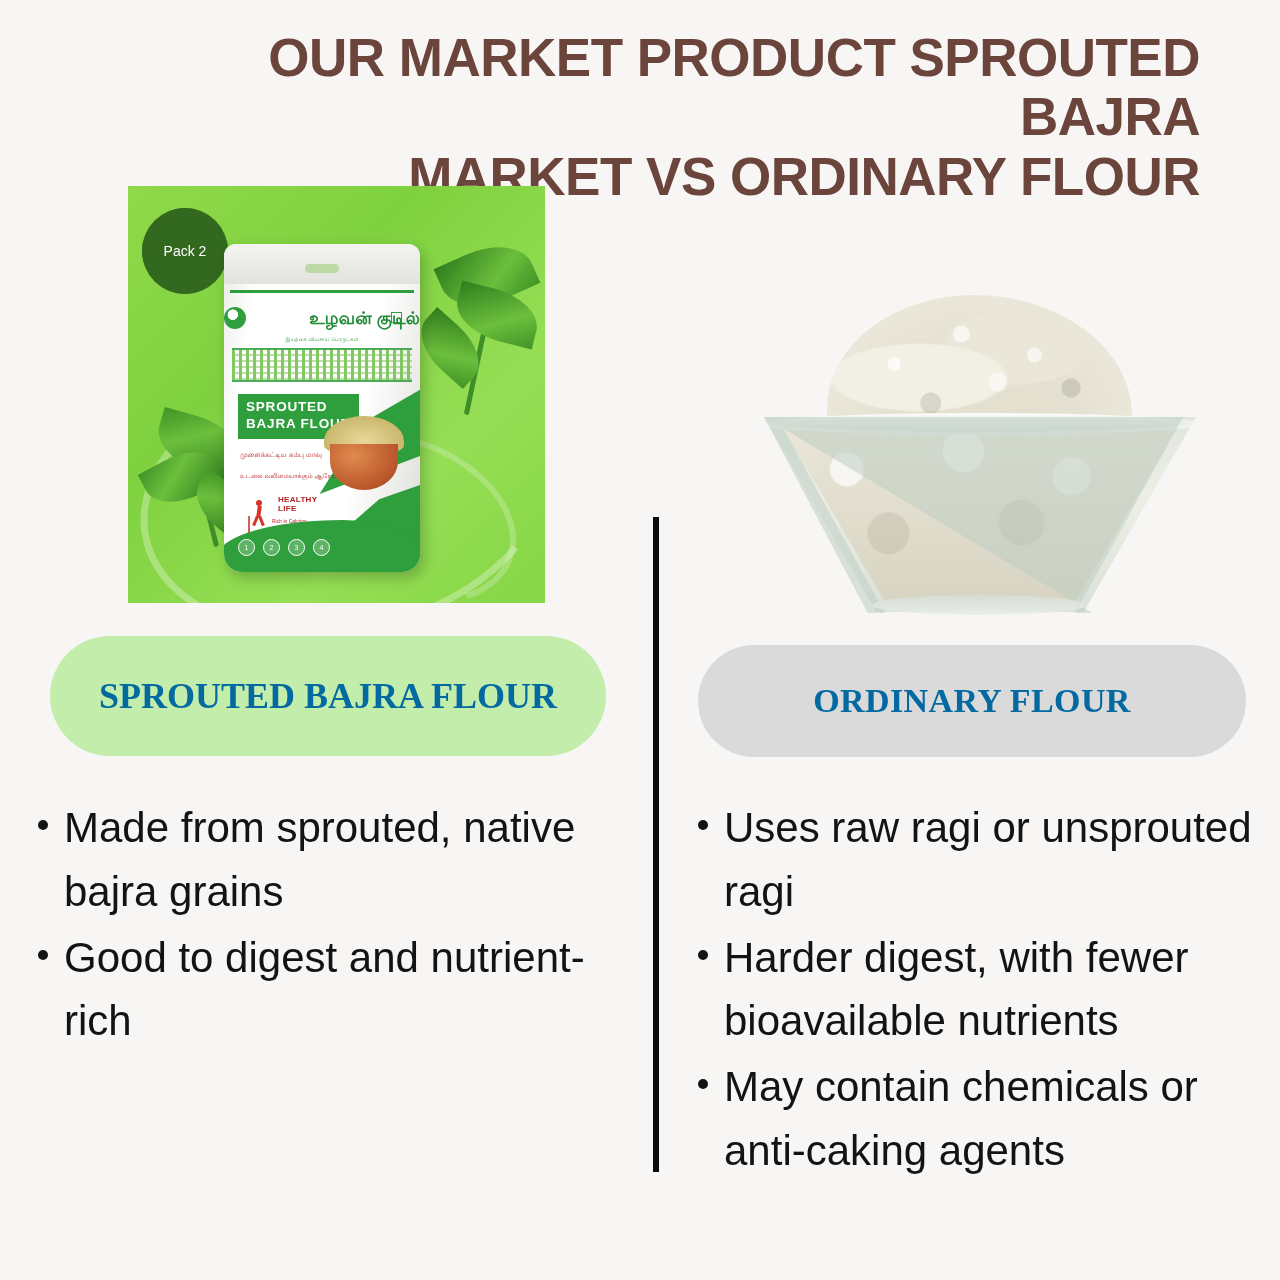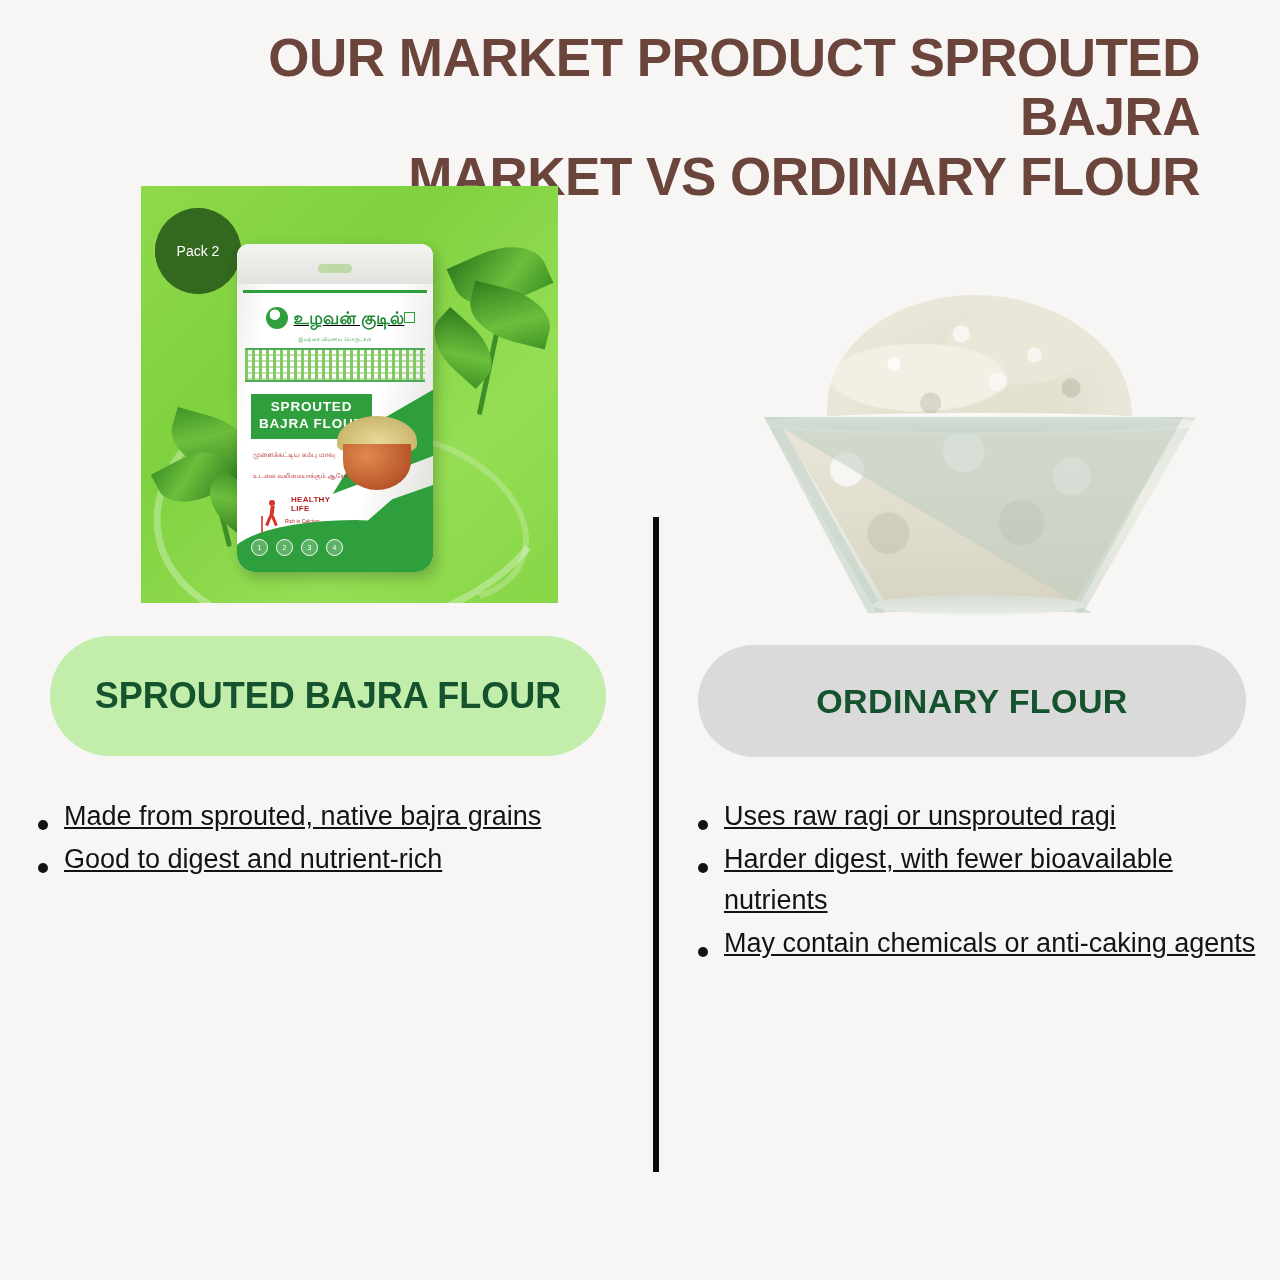--- a/index.html
+++ b/index.html
@@ -52,21 +52,20 @@
 
   
   .product-photo {
     position: absolute;
     left: 110px;
     top: 6px;
     width: 417px;
     height: 417px;
     background: linear-gradient(135deg, #8fd94a 0%, #7fd13f 35%, #95de55 70%, #86d646 100%);
     overflow: hidden;
-    margin-left: 13px;
   }
   .swirl {
     position: absolute;
     left: 10px;
     bottom: -30px;
     width: 400px;
     height: 260px;
     border-radius: 50%;
     border: 7px solid rgba(255,255,255,0.30);
     border-right-color: transparent;
@@ -160,23 +159,22 @@
     height: 3px;
     background: #2f9e3c;
   }
   .brand-row {
     position: absolute;
     left: 0; right: 0;
     top: 54px;
     height: 40px;
     display: flex;
     align-items: center;
-    justify-content: center;
+    justify-content: space-between;
     gap: 6px;
-    text-decoration: underline;
   }
   .brand-logo {
     width: 22px; height: 22px;
     border-radius: 50%;
     background: radial-gradient(circle at 40% 35%, #ffffff 0 26%, #2f9e3c 28% 100%);
   }
   .brand-tamil {
     color: #1f8a34;
     font-size: 17px;
     font-weight: bold;
@@ -232,21 +230,20 @@
     position: absolute;
     left: 14px;
     top: 150px;
     background: #2f9e3c;
     color: #ffffff;
     font-size: 13.5px;
     font-weight: bold;
     letter-spacing: 0.8px;
     padding: 5px 8px 6px 8px;
     line-height: 1.25;
-    text-align: center;
   }
   .prod-tamil {
     position: absolute;
     left: 16px;
     top: 206px;
     color: #b32222;
     font-size: 7px;
     line-height: 1.3;
   }
   .prod-tamil2 {
@@ -448,23 +445,23 @@
     border-radius: 50%;
     background: linear-gradient(180deg, rgba(214,222,214,.95), rgba(233,238,232,.85));
   }
 
   
   .pill {
     position: absolute;
     display: flex;
     align-items: center;
     justify-content: center;
-    color: #14532d;
+    color: #0369a1;
     font-weight: bold;
-    font-family: Liberation Sans, sans-serif;
+    font-family: Liberation Serif, serif;
     box-sizing: border-box;
   }
   .pill-left {
     left: 50px;
     top: 636px;
     width: 556px;
     height: 120px;
     background: #c3edaa;
     border-radius: 60px;
     font-size: 36px;
@@ -488,24 +485,23 @@
     position: absolute;
     list-style: none;
     margin: 0;
     padding: 0;
     color: #131313;
     font-family: "Liberation Sans", sans-serif;
   }
   .bullets li {
     position: relative;
     padding-left: 42px;
-    font-size: 27px;
+    font-size: 42px;
     line-height: 1.52;
     margin-bottom: 2px;
-    text-decoration: underline;
   }
   .bullets li::before {
     content: "";
     position: absolute;
     left: 16px;
     top: 24px;
     width: 10px;
     height: 10px;
     border-radius: 50%;
     background: #131313;

